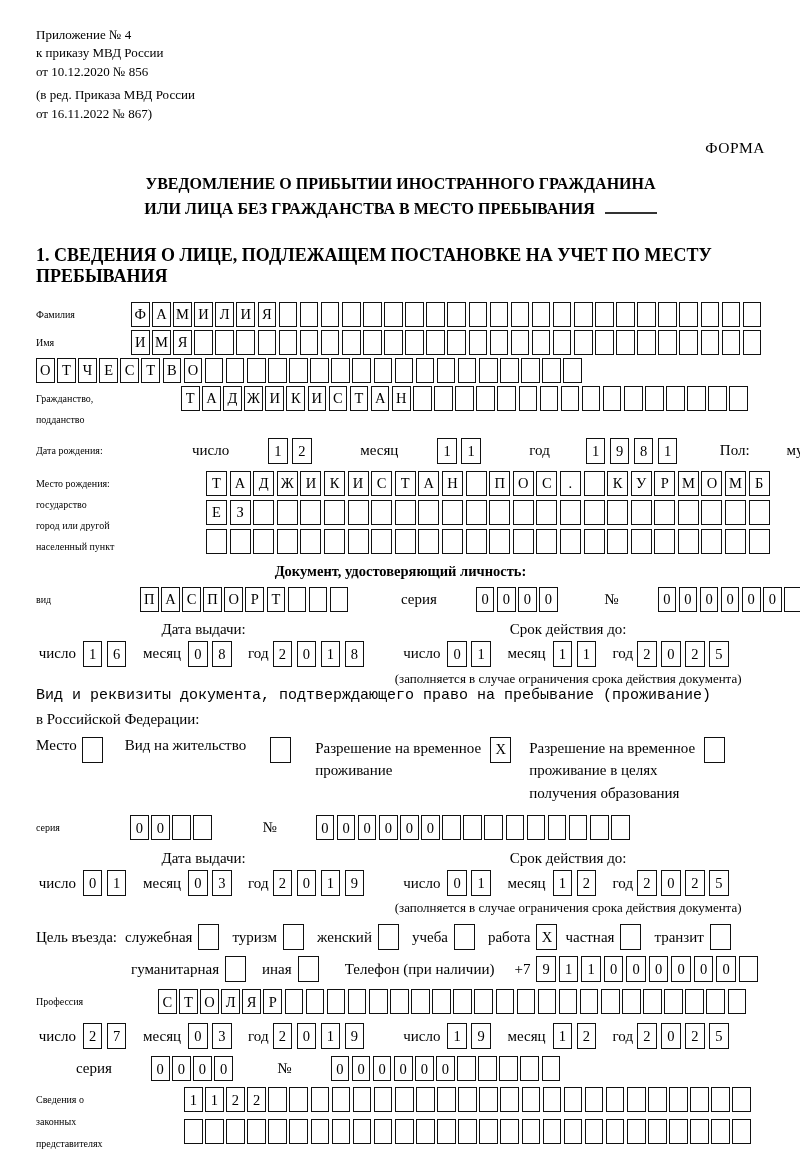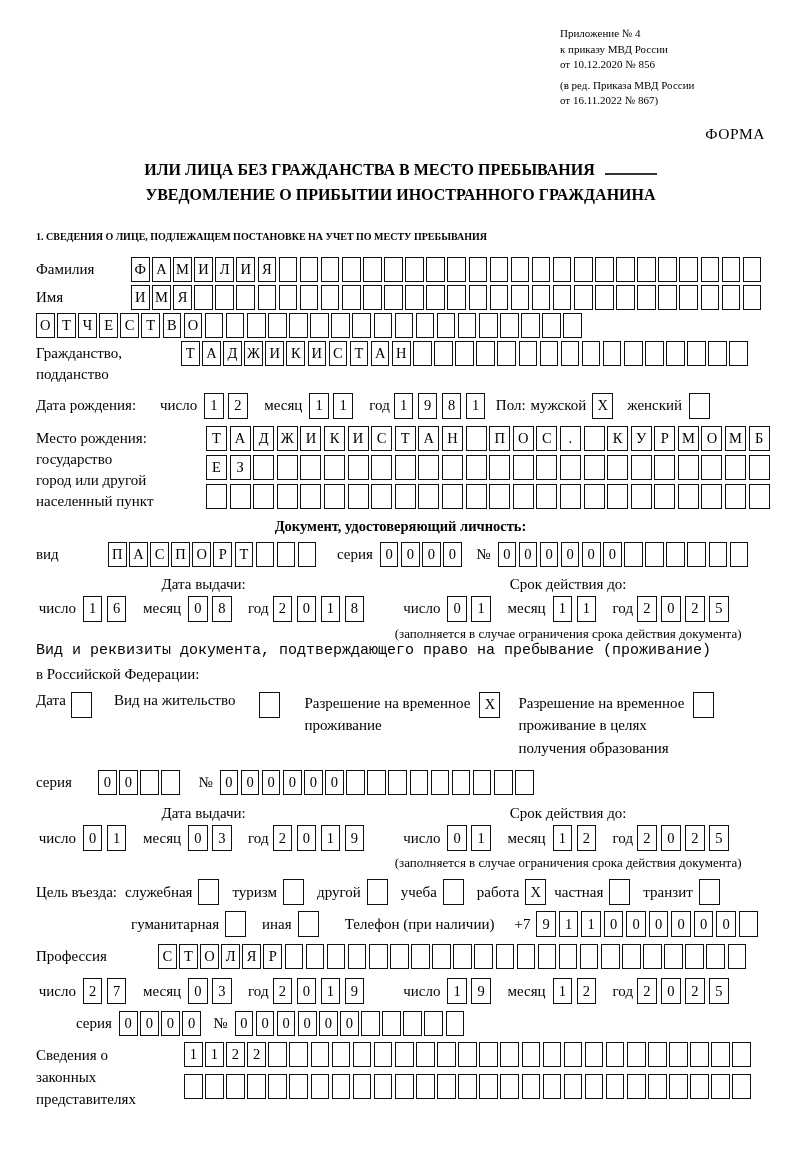--- a/index.html
+++ b/index.html
@@ -3,32 +3,32 @@
 <meta charset="utf-8">
 <style>
   html, body { margin: 0; padding: 0; background: #ffffff; }
   body {
     width: 800px; height: 1163px; overflow: hidden;
     font-family: "Liberation Serif", "DejaVu Serif", serif;
     color: #000;
   }
   .page { padding: 26px 35px 0 36px; }
 
-  .appendix { margin-left: 524px; font-size: 11px; line-height: 1.42; }
+  .appendix { font-size: 13px; line-height: 1.42; }
   .appendix-sub { margin-top: 5px; }
   .forma { margin-top: 16px; text-align: right; font-weight: normal; font-size: 15.5px; letter-spacing: 0.5px; }
 
   .title { margin-top: 15px; text-align: center; font-weight: bold; font-size: 16px; line-height: 1.55; }
   .blank-line { display: inline-block; width: 52px; border-bottom: 2px solid #333; margin-left: 10px; height: 2px; vertical-align: baseline; }
 
-  .sec-heading { margin-top: 23px; margin-bottom: 15px; font-weight: bold; font-size: 10px; }
+  .sec-heading { margin-top: 23px; margin-bottom: 15px; font-weight: bold; font-size: 18px; }
 
   .frow { display: flex; align-items: flex-start; margin-bottom: 3px; }
-  .frow.center { align-items: center; }
-  .lbl { font-size: 15px; line-height: 21px; flex: none; padding-top: 2px; }
+  .frow.center { align-items: center; gap: 32px; }
+  .lbl { font-size: 10px; line-height: 21px; flex: none; padding-top: 2px; }
   .lbl div { line-height: 21px; }
 
   .cells { display: inline-flex; flex: none; }
   .cell {
     box-sizing: border-box; width: 18.6px; height: 25px; border: 1.8px solid #111;
     margin-right: 2.5px; display: inline-flex; align-items: center; justify-content: center;
     font-size: 14.5px; line-height: 1; flex: none; background: #fff;
   }
   .wide .cell { width: 21px; margin-right: 2.6px; }
   .dcells .cell { width: 19.5px; height: 26px; margin-right: 4.5px; }
@@ -78,22 +78,22 @@
     <div>от 10.12.2020 № 856</div>
     <div class="appendix-sub">
       <div>(в ред. Приказа МВД России</div>
       <div>от 16.11.2022 № 867)</div>
     </div>
   </div>
 
   <div class="forma">ФОРМА</div>
 
   <div class="title">
+    <div>УВЕДОМЛЕНИЕ О ПРИБЫТИИ ИНОСТРАННОГО ГРАЖДАНИНА</div>
     <div><span>ИЛИ ЛИЦА БЕЗ ГРАЖДАНСТВА В МЕСТО ПРЕБЫВАНИЯ</span><span class="blank-line"></span></div>
-    <div>УВЕДОМЛЕНИЕ О ПРИБЫТИИ ИНОСТРАННОГО ГРАЖДАНИНА</div>
   </div>
 
   <div class="sec-heading">1. СВЕДЕНИЯ О ЛИЦЕ, ПОДЛЕЖАЩЕМ ПОСТАНОВКЕ НА УЧЕТ ПО МЕСТУ ПРЕБЫВАНИЯ</div>
 
   <div class="frow">
     <div class="lbl" style="width:95px">Фамилия</div>
     <div class="cells">
         <span class="cell">Ф</span>
         <span class="cell">А</span>
         <span class="cell">М</span>
@@ -431,21 +431,21 @@
       </div>
       <div class="small-note">(заполняется в случае ограничения срока действия документа)</div>
     </div>
   </div>
 
   <div class="res-line l1">Вид и реквизиты документа, подтверждающего право на пребывание (проживание)</div>
   <div class="res-line l2">в Российской Федерации:</div>
 
   <div class="options-row">
     <span class="opt" style="margin-right:22px">
-      <span>Дата</span>
+      <span>Место</span>
       <span class="checkbox" style="margin-left:5px">&nbsp;</span>
     </span>
     <span class="opt" style="margin-right:24px">
       <span>Вид на жительство</span>
       <span class="checkbox" style="margin-left:24px">&nbsp;</span>
     </span>
     <span class="opt" style="margin-right:18px">
       <span class="opt-lines">
         <div>Разрешение на временное</div>
         <div>проживание</div>
@@ -537,21 +537,21 @@
       <div class="small-note">(заполняется в случае ограничения срока действия документа)</div>
     </div>
   </div>
 
   <div class="purpose-row" style="margin-top:8px">
     <span class="plbl" style="margin-right:8px">Цель въезда:</span>
     <span class="plbl">служебная</span>
     <span class="checkbox">&nbsp;</span>
     <span class="plbl">туризм</span>
     <span class="checkbox">&nbsp;</span>
-    <span class="plbl">другой</span>
+    <span class="plbl">женский</span>
     <span class="checkbox">&nbsp;</span>
     <span class="plbl">учеба</span>
     <span class="checkbox">&nbsp;</span>
     <span class="plbl">работа</span>
     <span class="checkbox" style="margin-right:8px">X</span>
     <span class="plbl">частная</span>
     <span class="checkbox">&nbsp;</span>
     <span class="plbl">транзит</span>
     <span class="checkbox" style="margin-right:0">&nbsp;</span>
   </div>

